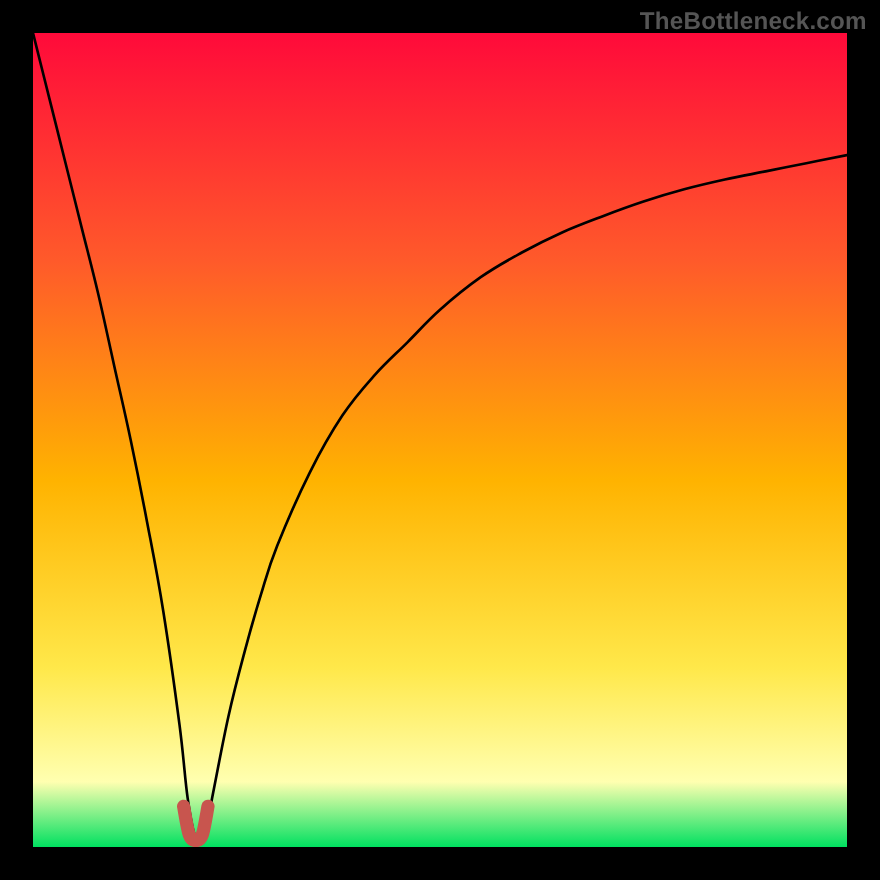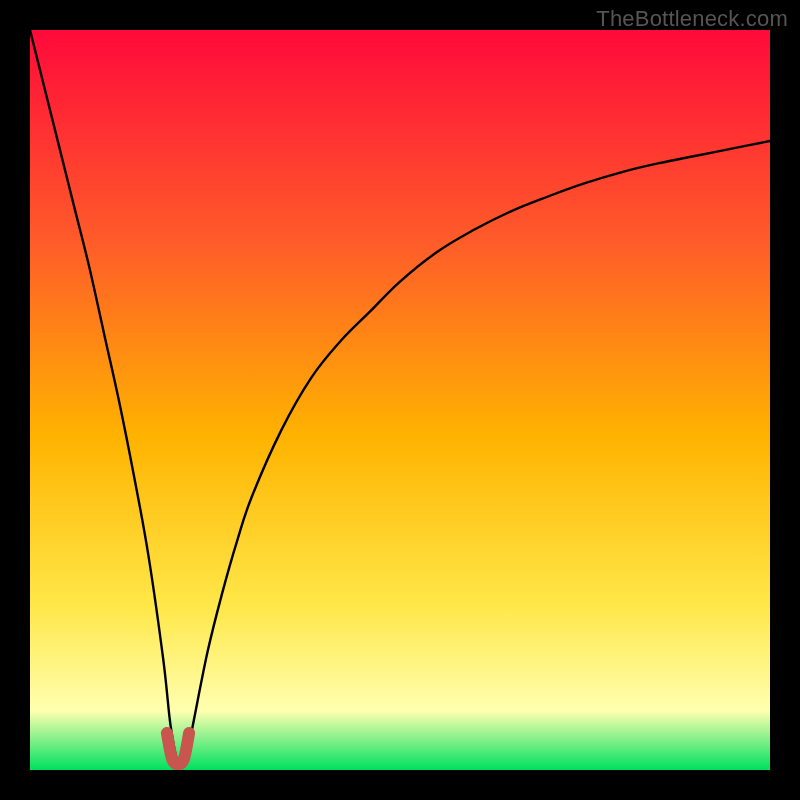--- a/index.html
+++ b/index.html
@@ -16,21 +16,21 @@
     width: 800px;
     height: 800px;
   }
   .watermark {
     position: absolute;
     top: 6px;
     right: 12px;
     color: #555;
     font-size: 22px;
     letter-spacing: 0.2px;
-    font-weight: 400;
+    font-weight: 700;
     user-select: none;
     z-index: 10;
   }
   svg.plot {
     position: absolute;
     left: 30px;
     top: 30px;
     width: 740px;
     height: 740px;
     display: block;

